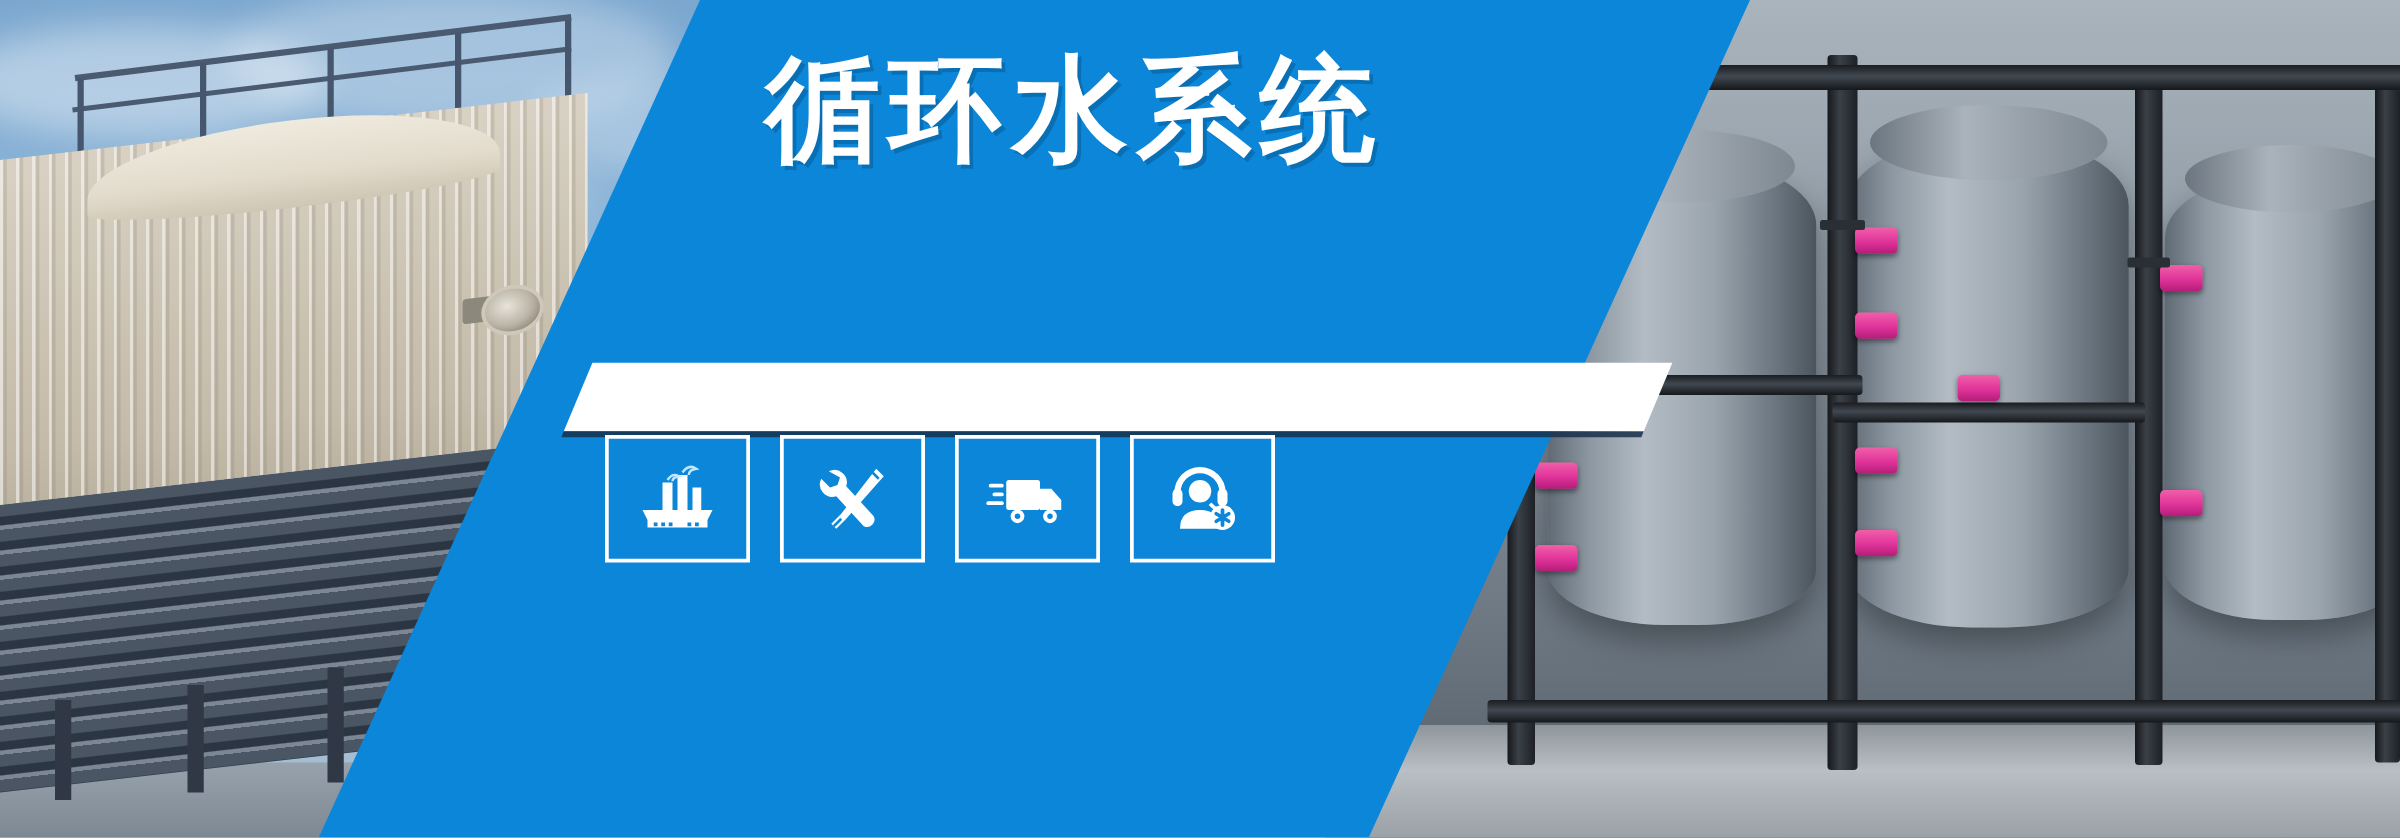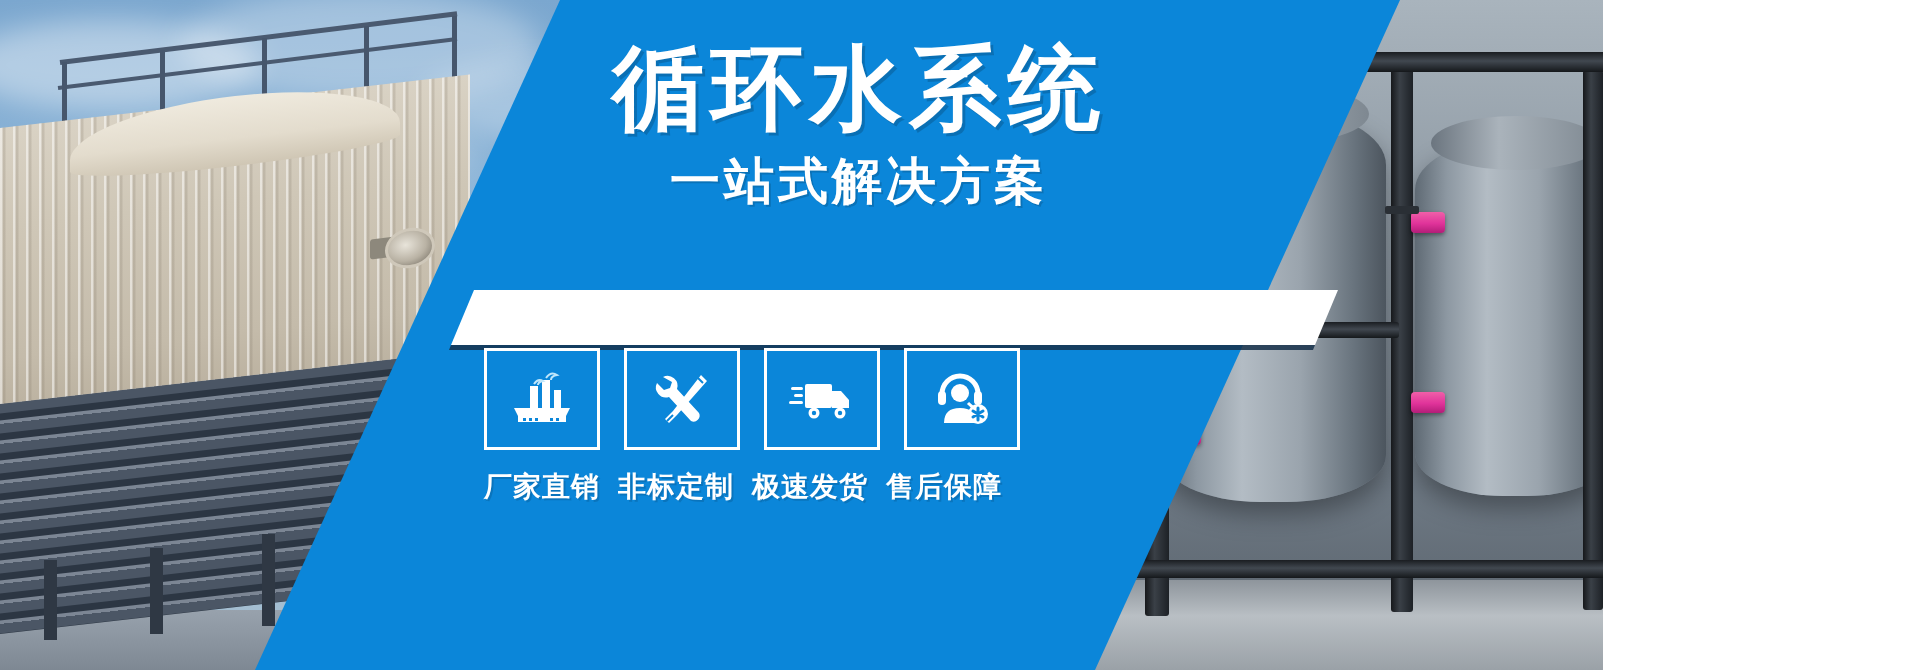--- a/index.html
+++ b/index.html
@@ -2,21 +2,21 @@
 <html><head>
 <meta charset="utf-8">
 <title>Circulating Water System Banner</title>
 <style>
   html,body{margin:0;padding:0;}
   body{
     width:1920px;height:670px;overflow:hidden;
     font-family:"Liberation Sans","DejaVu Sans",sans-serif;
     background:#ffffff;
   }
-  .banner{position:relative;width:1603px;height:670px;overflow:hidden;}
+  .banner{position:relative;width:1920px;height:670px;overflow:hidden;}
 
   
   .photo-left{
     position:absolute;left:0;top:0;width:760px;height:670px;overflow:hidden;
     background:linear-gradient(180deg,#7ba7cf 0%,#89b2d6 22%,#9cc0de 40%,#b3cfe6 58%,#9fb9cc 100%);
   }
   .cloud{position:absolute;background:rgba(255,255,255,.40);border-radius:50%;filter:blur(14px);}
   .c1{left:-40px;top:20px;width:300px;height:90px;}
   .c2{left:180px;top:-10px;width:360px;height:110px;background:rgba(255,255,255,.30);}
   .c3{left:60px;top:120px;width:420px;height:70px;background:rgba(255,255,255,.22);}
@@ -235,21 +235,20 @@
     <div class="flange" style="left:396px;top:176px;width:36px;height:8px;"></div>
     <div class="flange" style="left:642px;top:206px;width:34px;height:8px;"></div>
   </div>
 
   <div class="blue-panel"></div>
   <div class="white-band"></div>
   <div class="white-band-edge"></div>
 
   <div class="headline">循环水系统</div>
 
-  <div class="subhead">一站式解决方案</div>
 
 
   <div class="icon-row">
 
     <div class="icon-box">
       <span>
         <svg width="64" height="58" viewBox="0 0 64 58" fill="none">
           <path d="M8 46 H56 V52 H8 Z" fill="#ffffff"></path>
           <path d="M4 38 H60 L56 46 H8 Z" fill="#ffffff"></path>
           <rect x="20" y="16" width="8" height="22" fill="#ffffff"></rect>
@@ -302,20 +301,14 @@
           <circle cx="28" cy="24" r="9" fill="#ffffff"></circle>
           <path d="M12 54 q0 -15 16 -15 q16 0 16 15 z" fill="#ffffff"></path>
           <path d="M36 34 q6 6 10 6" stroke="#ffffff" stroke-width="3" fill="none"></path>
           <circle cx="46" cy="45" r="10" fill="#ffffff"></circle>
           <path d="M46 39 v12 M41 42 l10 6 M51 42 l-10 6" stroke="#0b86d9" stroke-width="3" stroke-linecap="round"></path>
         </svg>
       </span>
     </div>
   </div>
 
-  <div class="label-row">
-    <div class="label-cell">厂家直销</div>
-    <div class="label-cell">非标定制</div>
-    <div class="label-cell">极速发货</div>
-    <div class="label-cell">售后保障</div>
-  </div>
 
 </div>
 
 </body></html>

